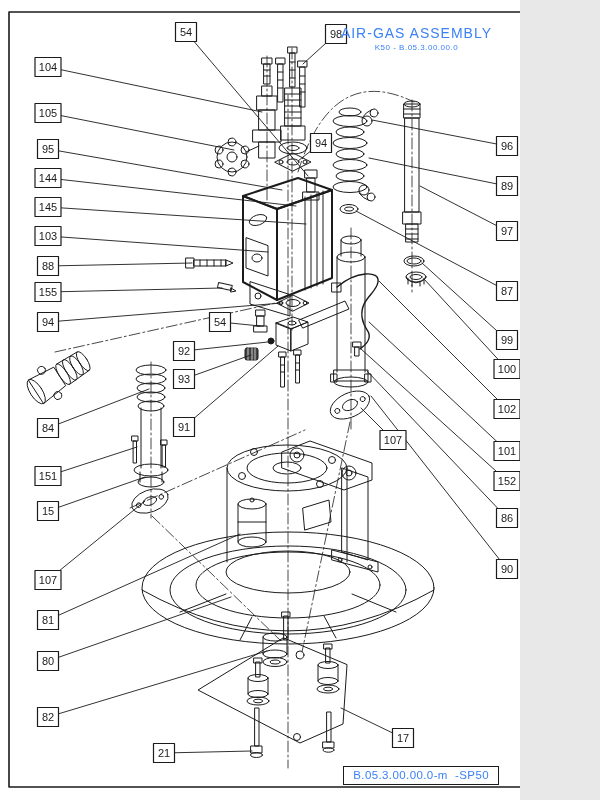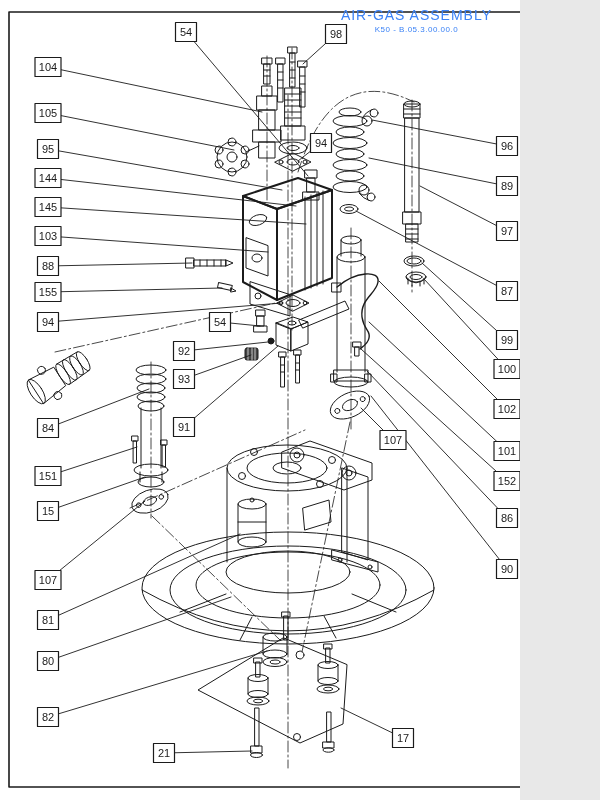--- a/index.html
+++ b/index.html
@@ -1,21 +1,21 @@
 <!DOCTYPE html>
 <html><head>
 <meta charset="utf-8">
 <style>
   html,body{margin:0;padding:0;background:#e8e8e8;}
   .sheet{position:relative;width:520px;height:800px;background:#ffffff;overflow:hidden;
          font-family:"Liberation Sans",sans-serif;color:#3b82f6;}
   .sheet svg{position:absolute;left:0;top:0;}
   svg *{vector-effect:non-scaling-stroke;}
   svg text{font-family:"Liberation Sans","DejaVu Sans",sans-serif;font-size:11px;fill:#1b1b1b;}
-  .titleblock{position:absolute;top:7px;right:28px;text-align:center;line-height:1.25;}
+  .titleblock{position:absolute;top:25px;right:28px;text-align:center;line-height:1.25;}
   .titleblock .t1{font-size:14px;letter-spacing:1px;font-weight:500;white-space:nowrap;}
   .titleblock .t2{font-size:8px;font-weight:normal;letter-spacing:.5px;white-space:nowrap;}
   .footerbox{position:absolute;right:21px;bottom:15px;border:1.4px solid #1b1b1b;
              padding:2px 9px 3px 9px;font-size:11.5px;letter-spacing:.4px;background:#fff;white-space:pre;}
 </style>
 </head>
 <body>
 
 <div class="sheet">
 <svg width="600" height="800" viewBox="0 0 600 800" stroke="#1b1b1b" fill="none" stroke-width="1" stroke-linecap="round" stroke-linejoin="round">
@@ -572,13 +572,14 @@
           <text x="403" y="742" text-anchor="middle" stroke="none" fill="#1b1b1b">17</text>
         </g>
       </g>
 </svg>
 
 <div class="titleblock">
   <div class="t1">AIR-GAS ASSEMBLY</div>
   <div class="t2">K50 - B.05.3.00.00.0</div>
 </div>
 
+<div class="footerbox">B.05.3.00.00.0-m  -SP50</div>
 </div>
 
 </body></html>

